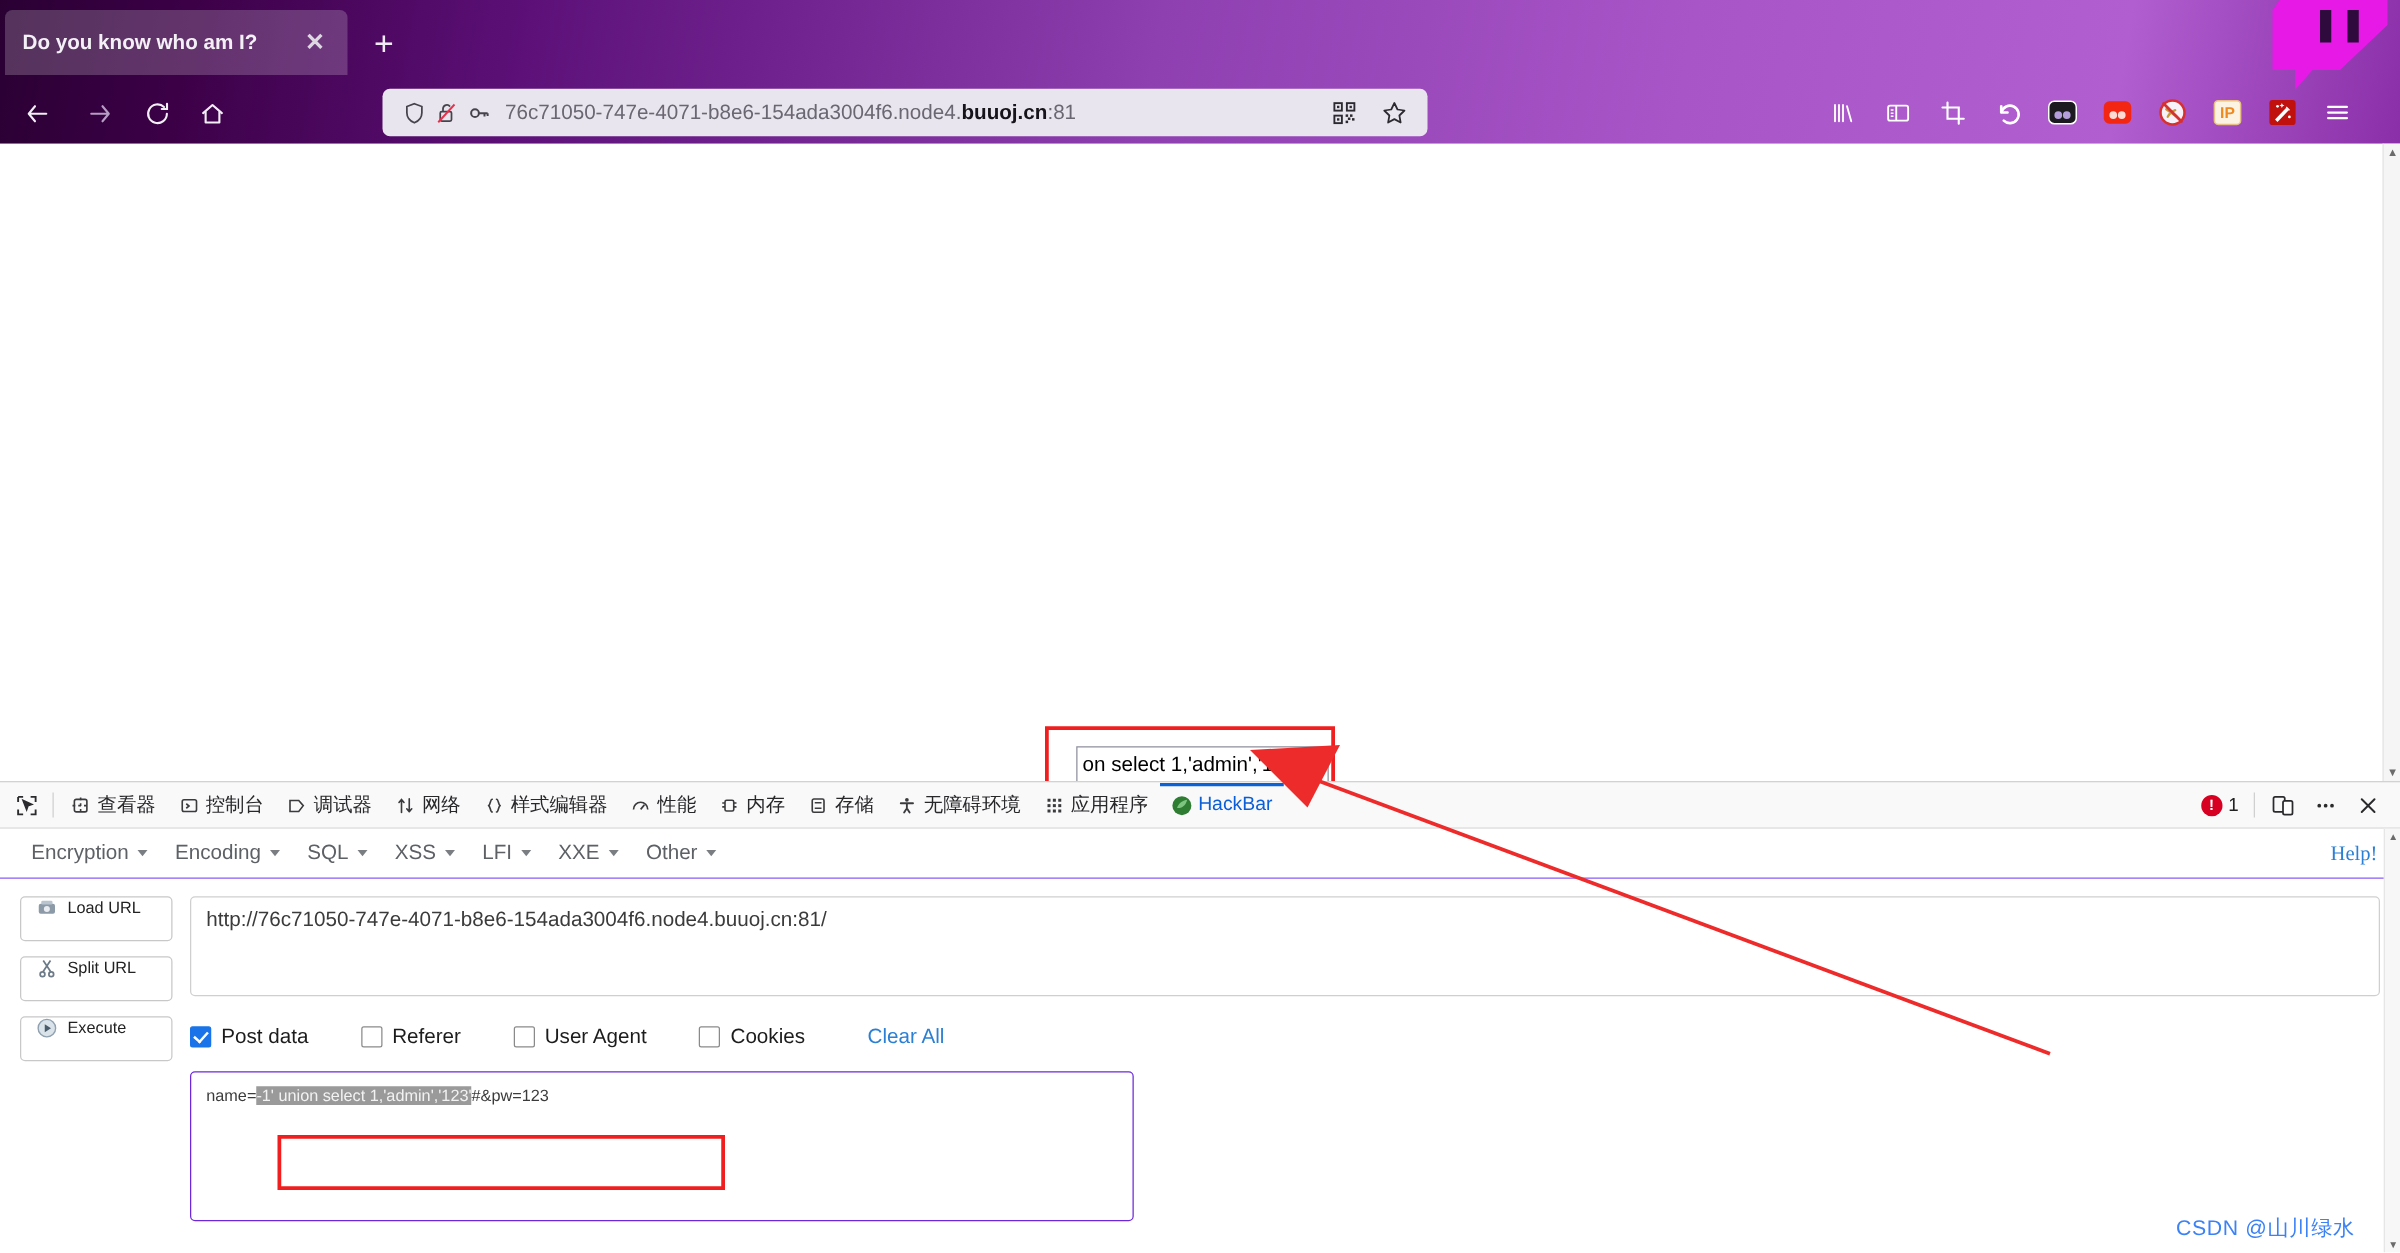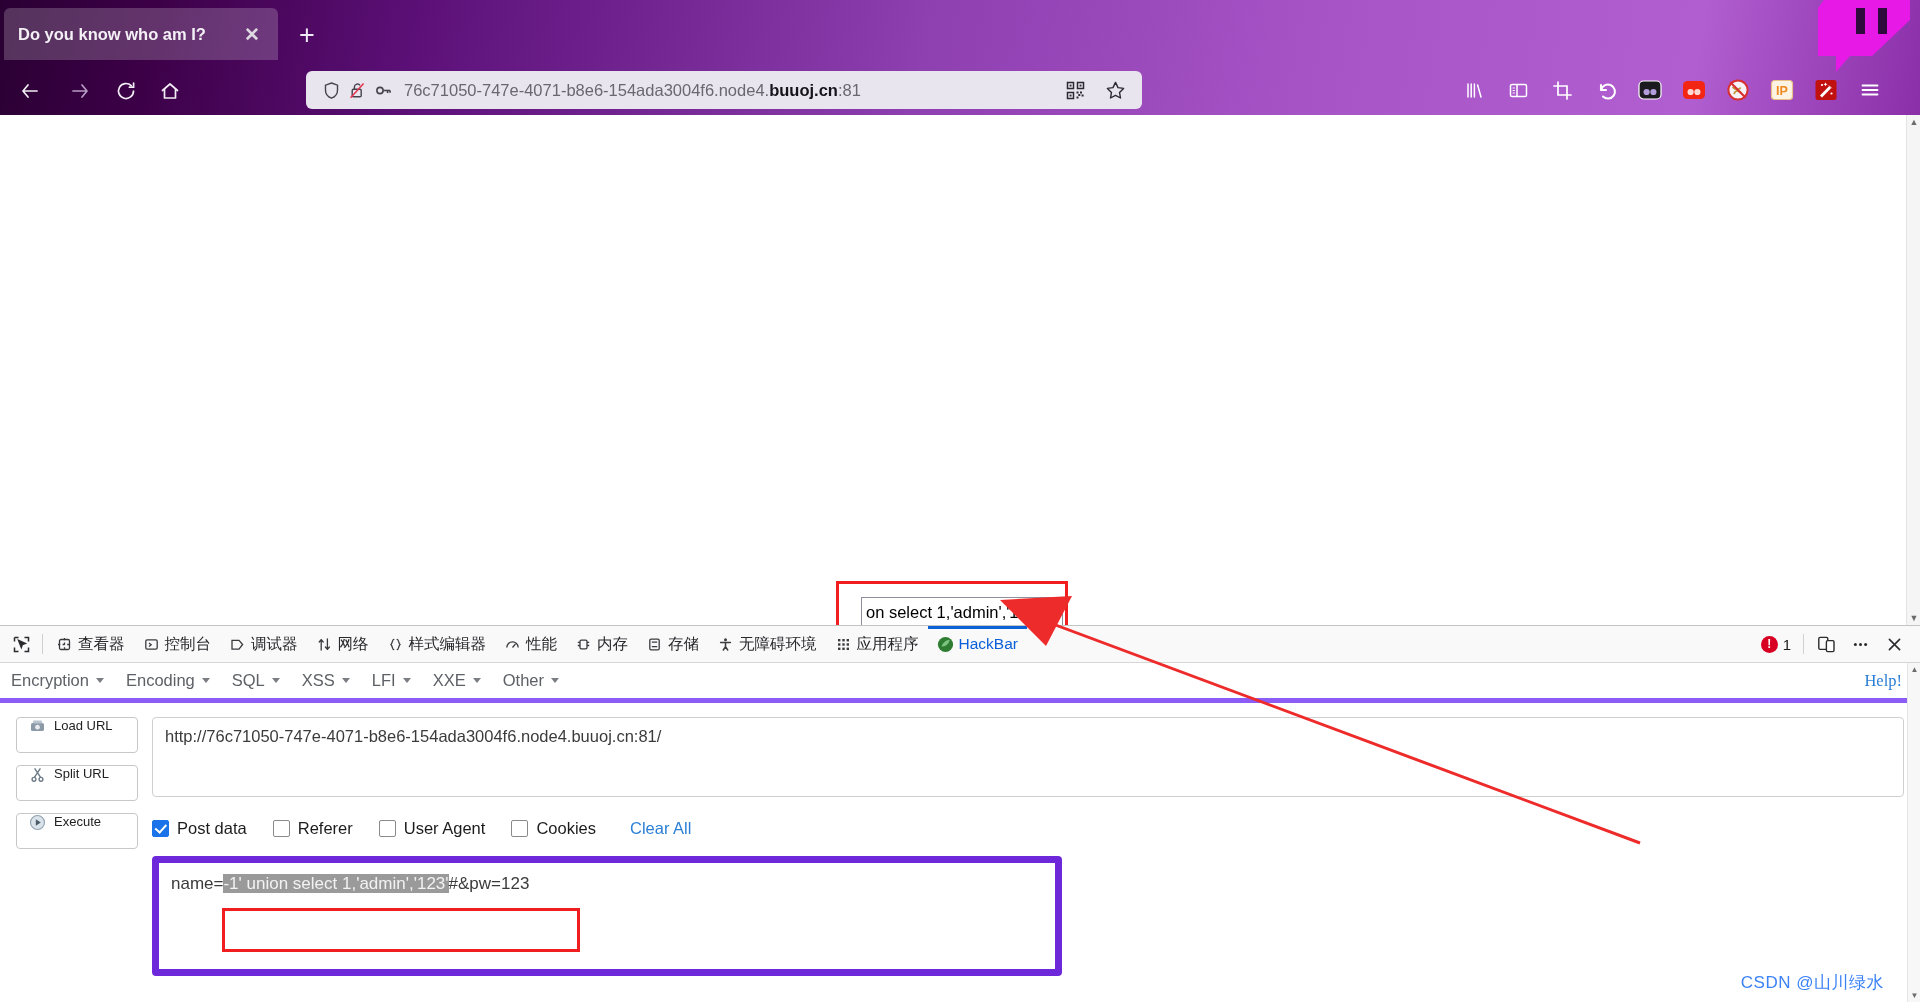--- a/index.html
+++ b/index.html
@@ -124,22 +124,22 @@
   .dt-errbadge { display: flex; align-items: center; gap: 5px; color: #222; font-size: 15px; margin-right: 6px;}
   .dt-errdot {
     width: 17px; height: 17px; border-radius: 50%; background: #d70022; color: #fff;
     font-size: 12px; font-weight: bold; display: flex; align-items: center; justify-content: center;
   }
   .dt-ibtn { width: 32px; height: 30px; display:flex; align-items:center; justify-content:center; cursor: pointer; }
 
   
   .hb { position: relative; background: #fff; }
   .hb-menubar {
-    height: 40px; display: flex; align-items: center; 
-    border-bottom: 5px solid #8b5cf6; position: relative;
+    height: 40px; display: flex; align-items: center; padding-left: 14px;
+    border-bottom: 1px solid #8b5cf6; position: relative;
   }
   .hb-menu {
     font-size: 16.5px; color: #5d6166; padding: 4px 11px; cursor: pointer;
     display: flex; align-items: center; gap: 7px;
   }
   .hb-caret { width: 0; height: 0; border-left: 4.5px solid transparent; border-right: 4.5px solid transparent; border-top: 5px solid #7a7d82;}
   .hb-help { position: absolute; right: 18px; font-size: 16.5px; color: #2b7fd4; cursor: pointer; font-family: Liberation Serif, serif; }
 
   .hb-body { display: flex; padding: 14px 16px 0 16px; gap: 14px; }
   .hb-leftcol { width: 122px; display: flex; flex-direction: column; gap: 12px; flex: none; }
@@ -147,36 +147,36 @@
     height: 36px; border: 1px solid #c8c8c8; border-radius: 4px; background: #fff;
     display: flex; align-items: flex-start; gap: 8px; padding-left: 12px;
     font-size: 13px; color: #222; cursor: pointer;
   }
   .hb-rightcol { flex: 1; }
   .hb-url {
     width: 100%; height: 80px; border: 1px solid #cfcfcf; border-radius: 4px;
     font-family: "Liberation Sans", sans-serif; font-size: 16.5px; color: #3b3b3b;
     padding: 9px 12px; resize: none; outline: none; background: #fff;
   }
-  .hb-checkrow { display: flex; align-items: center; gap: 0px; margin-top: 16px; height: 24px;}
+  .hb-checkrow { display: flex; align-items: center; gap: 16px; margin-top: 16px; height: 24px;}
   .hb-check { display: flex; align-items: center; gap: 8px; margin-right: 26px; font-size: 16.5px; color: #1c1c1c; cursor: pointer;}
   .cbox {
     width: 17px; height: 17px; border: 1.6px solid #8a8a8a; border-radius: 2px; background: #fff;
     display: flex; align-items: center; justify-content: center; flex: none;
   }
   .cbox.on { background: #1a73e8; border-color: #1a73e8; }
   .cbox.on::after {
     content: ""; width: 5px; height: 9px; border: solid #fff; border-width: 0 2px 2px 0;
     transform: rotate(42deg) translate(-0.5px,-1px);
   }
   .hb-clear { font-size: 16.5px; color: #2b7fd4; cursor: pointer; margin-left: 8px;}
   .hb-post {
-    margin-top: 16px; width: 910px; height: 120px;
-    border: 7px solid #6d28d9; border-radius: 4px; background: #fff;
-    padding: 11px 12px; font-size: 17px; color: #3b3b3b;
+    margin-top: 16px; width: 755px; height: 120px;
+    border: 1px solid #6d28d9; border-radius: 4px; background: #fff;
+    padding: 11px 12px; font-size: 13px; color: #3b3b3b;
     position: relative; white-space: pre; overflow: hidden;
   }
   .sel { background: #9a9a9a; color: #f2f2f2; }
 
   .watermark {
     position: absolute; right: 36px; bottom: 8px;
     font-size: 17px; color: #3b82f6; letter-spacing: 0.5px;
   }
   .dt-vscroll {
     position: absolute; right: 0; top: 37px; width: 13px; bottom: 0; background: #f7f7f7;

